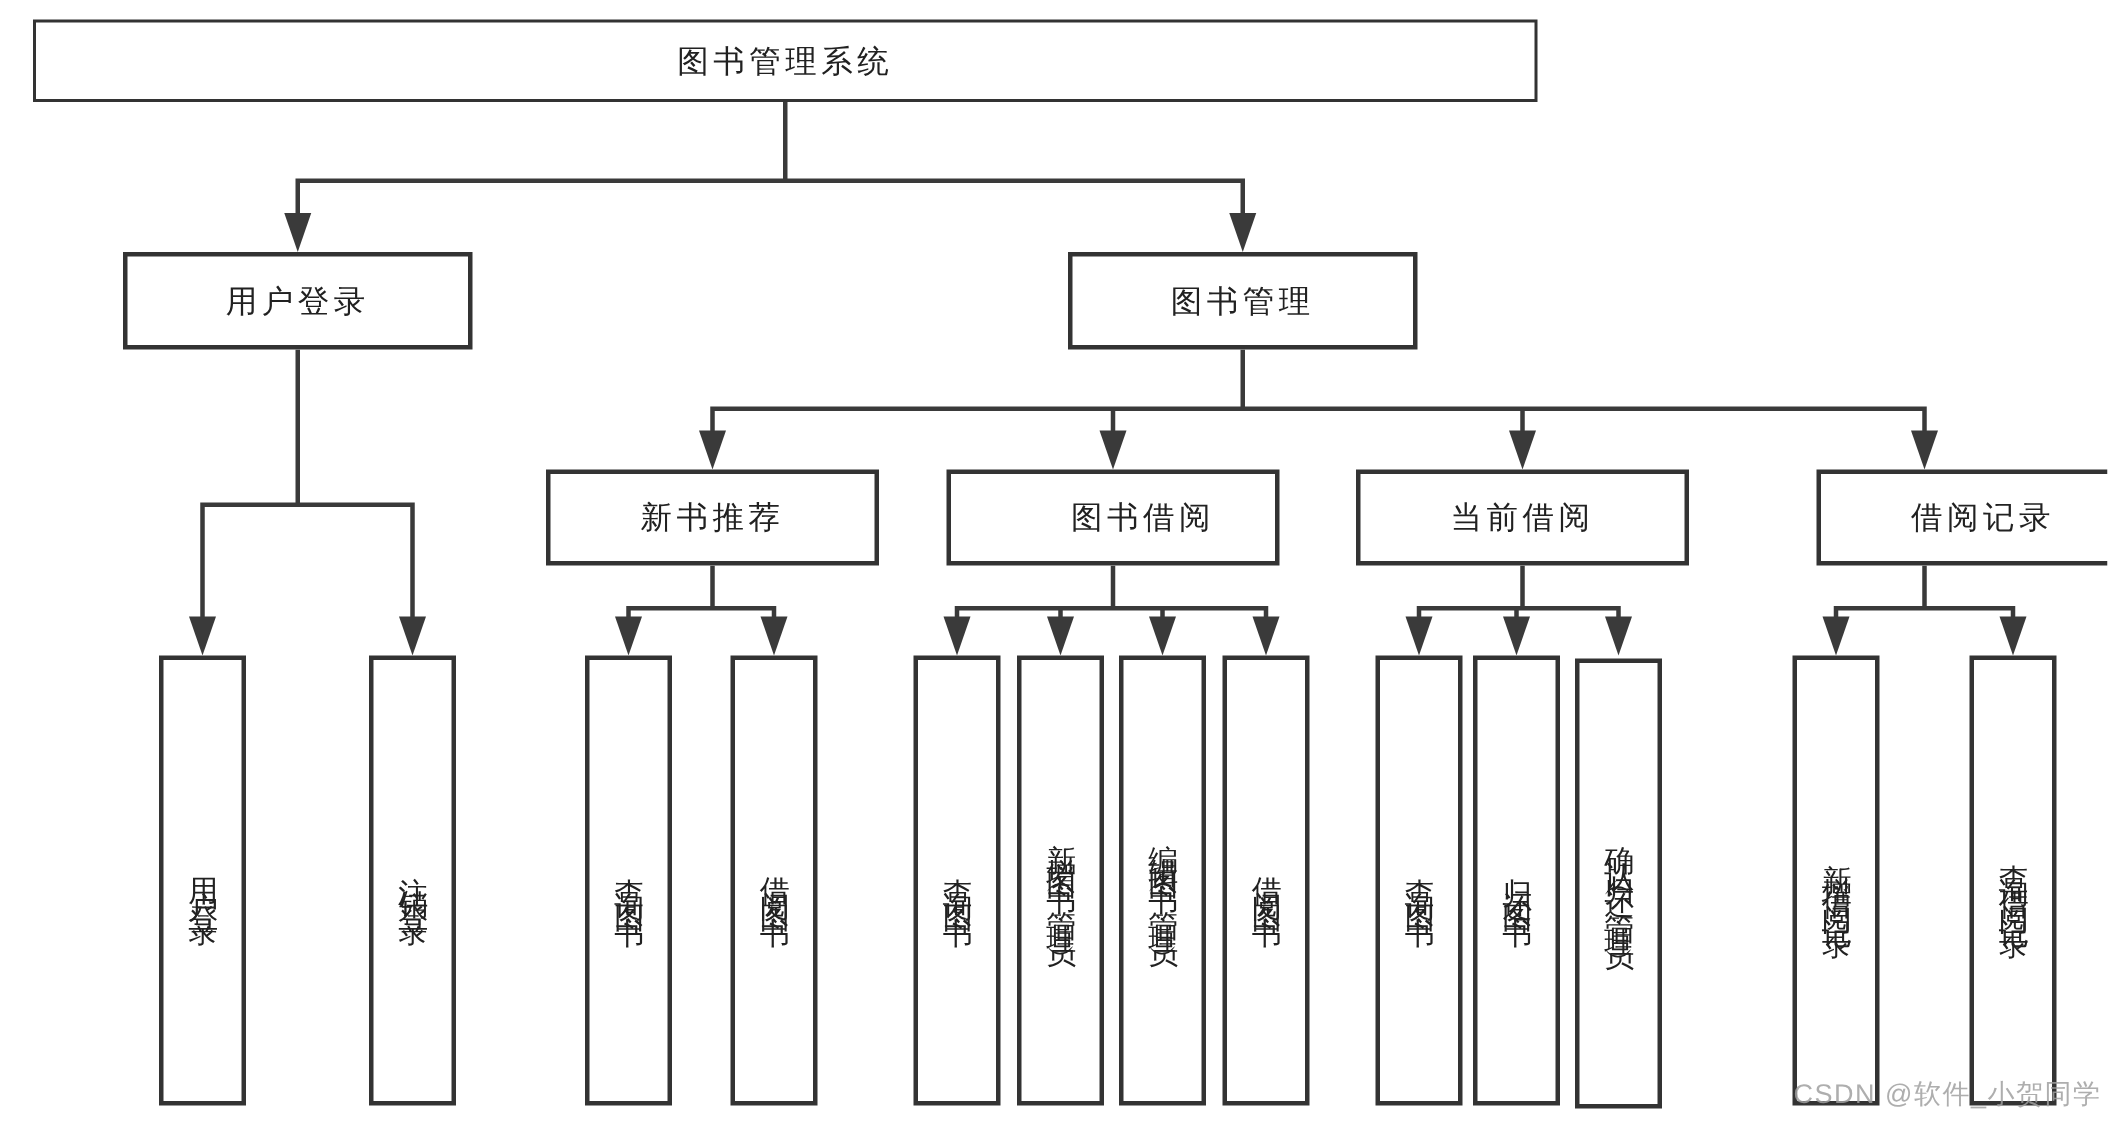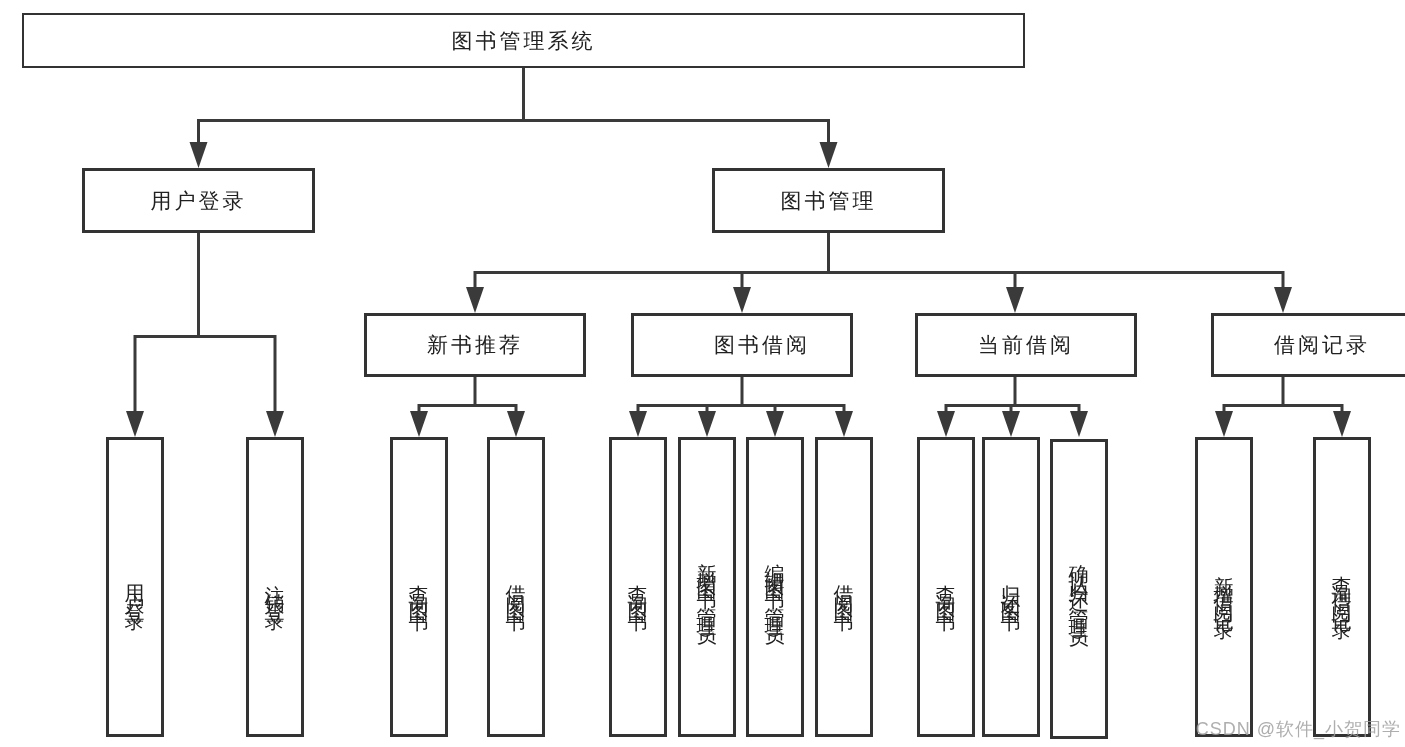--- a/index.html
+++ b/index.html
@@ -101,21 +101,21 @@
   <div class="box" style="left:712px; top:168px; width:233px; height:65px;">
     <span class="hlabel">图书管理</span>
   </div>
 
   <div class="box" style="left:364px; top:313px; width:222px; height:64px;">
     <span class="hlabel">新书推荐</span>
   </div>
   <div class="box" style="left:631px; top:313px; width:222px; height:64px;padding-left:40px;">
     <span class="hlabel">图书借阅</span>
   </div>
-  <div class="box" style="left:904px; top:313px; width:222px; height:64px;margin-left:11px;">
+  <div class="box" style="left:904px; top:313px; width:222px; height:64px;">
     <span class="hlabel">当前借阅</span>
   </div>
   <div class="box" style="left:1172px; top:313px; width:222px; height:64px;margin-left:39px;">
     <span class="hlabel">借阅记录</span>
   </div>
 
   <div class="box" style="left:106px; top:437px; width:58px; height:300px;">
     <span class="vlabel">用户登录</span>
   </div>
   <div class="box" style="left:246px; top:437px; width:58px; height:300px;">

